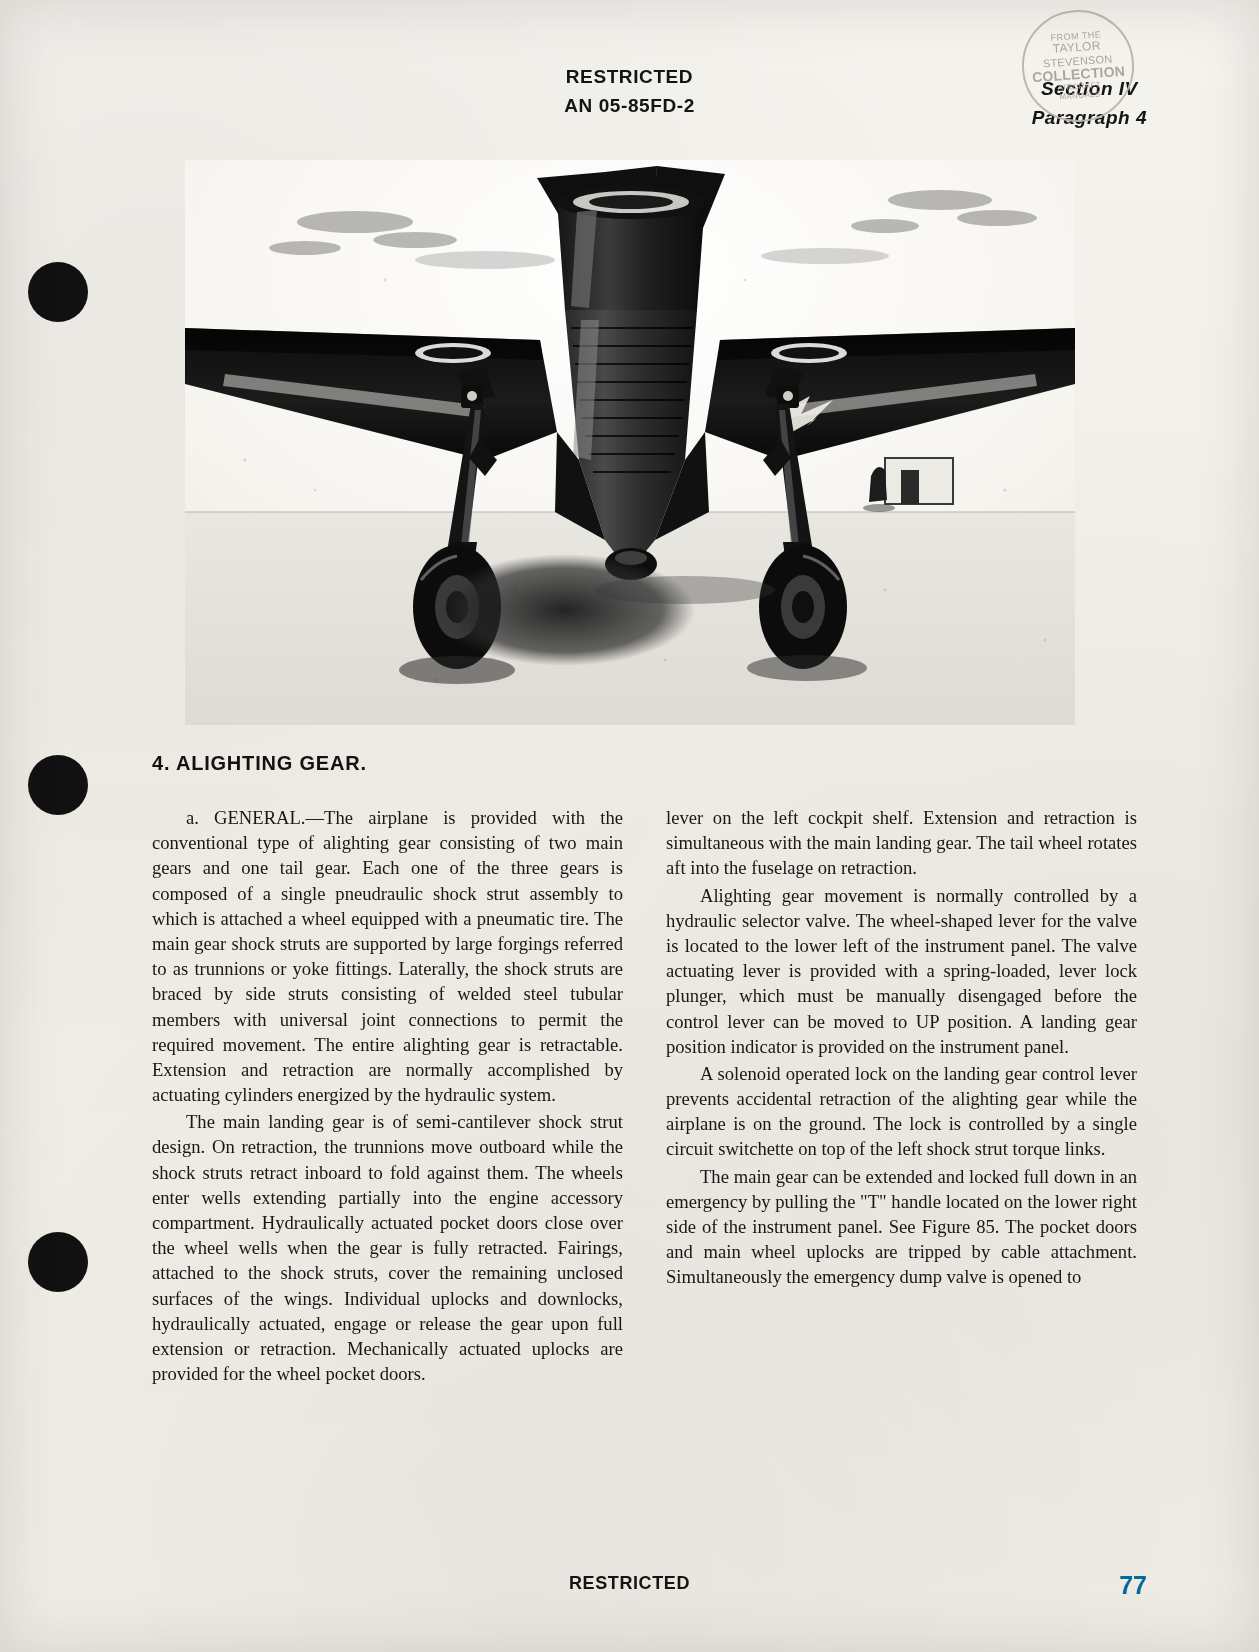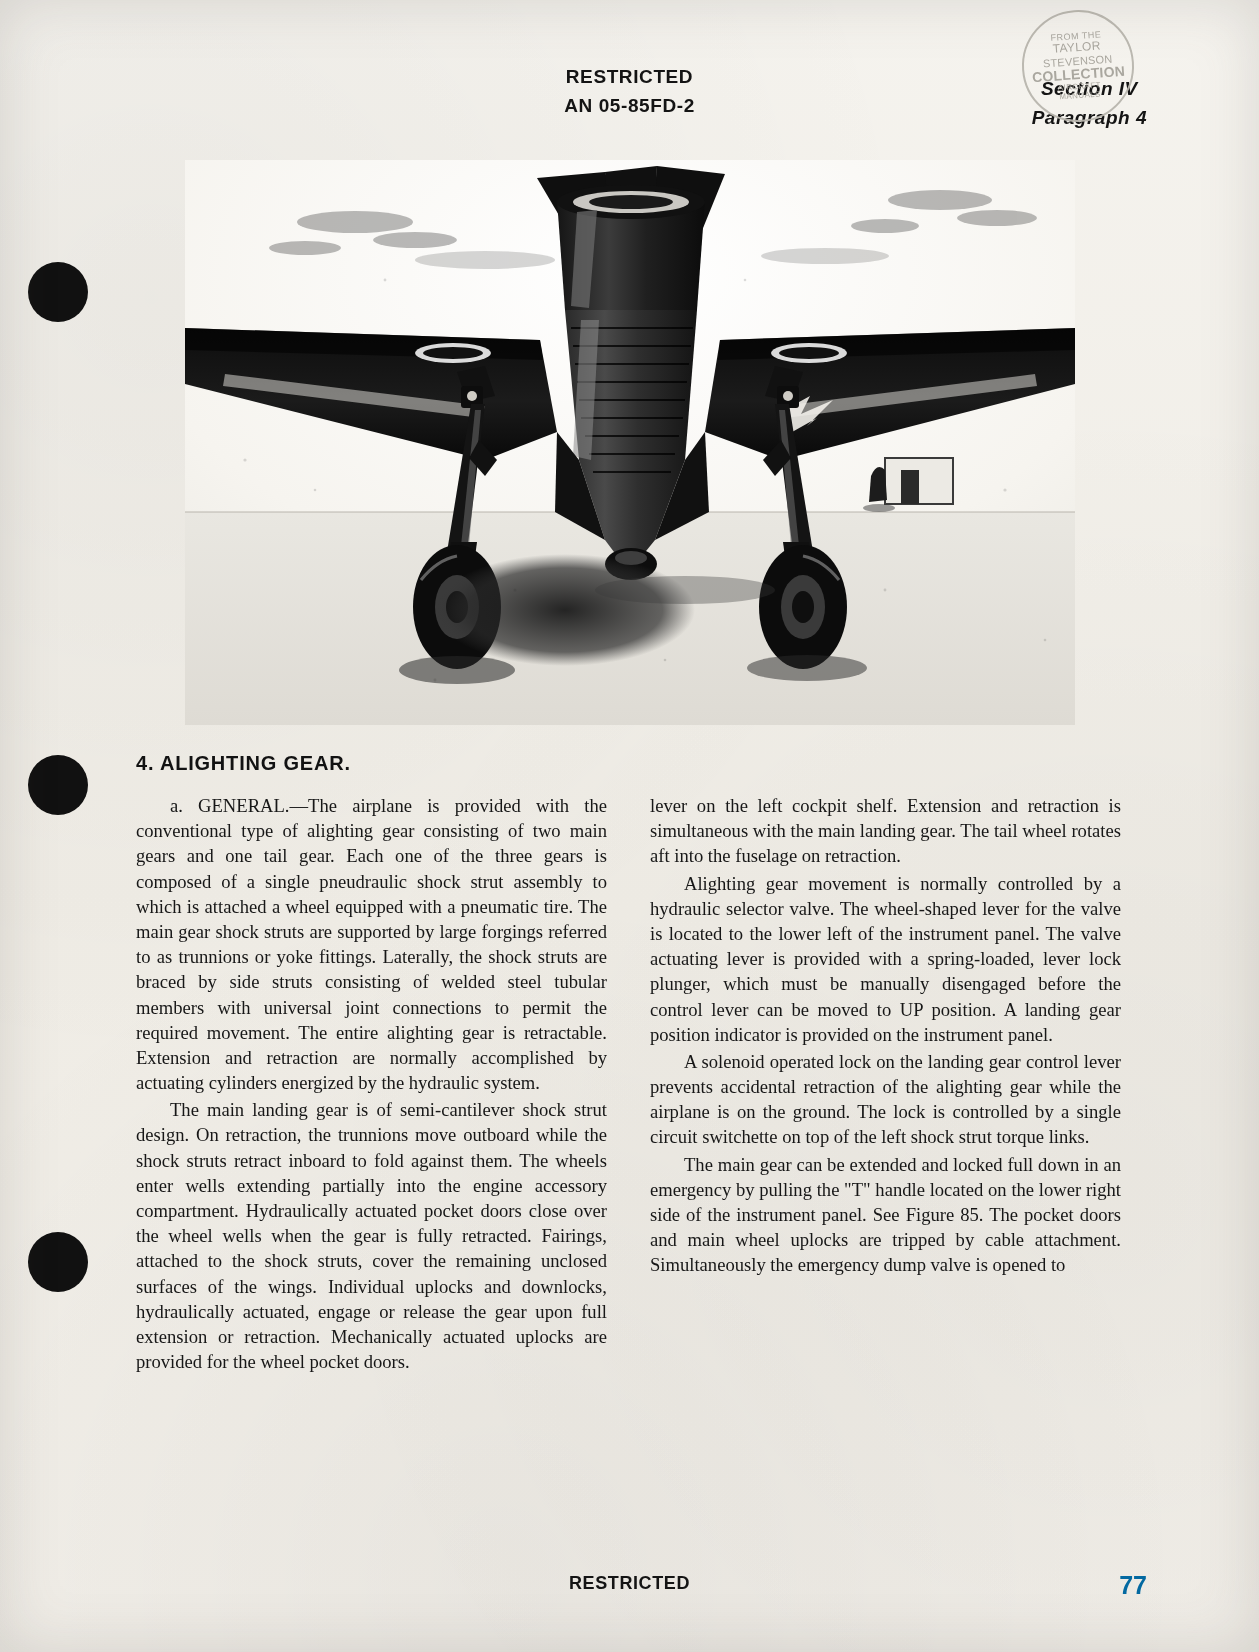--- a/index.html
+++ b/index.html
@@ -116,21 +116,21 @@
     width: 890px;
     height: 565px;
     overflow: hidden;
   }
   .fig-svg { display: block; width: 100%; height: 100%; }
 
   
   .content {
     position: absolute;
     top: 752px;
-    left: 136px;
+    left: 152px;
     width: 985px;
   }
   .section-title {
     font-family: "Liberation Sans", sans-serif;
     font-weight: bold;
     font-size: 20px;
     letter-spacing: 0.8px;
     margin: 0 0 14px 0;
     color: #121212;
   }
@@ -139,21 +139,21 @@
     gap: 43px;
   }
   .col {
     width: 471px;
     font-size: 18.6px;
     line-height: 1.355;
     text-align: justify;
     color: #171717;
   }
   .col p {
-    margin: 4px 0 0 0;
+    margin: 16px 0 0 0;
     text-indent: 34px;
   }
   .col p + p { margin-top: 2px; }
 
   
   .footer-center {
     position: absolute;
     bottom: 58px;
     left: 0;
     right: 0;

